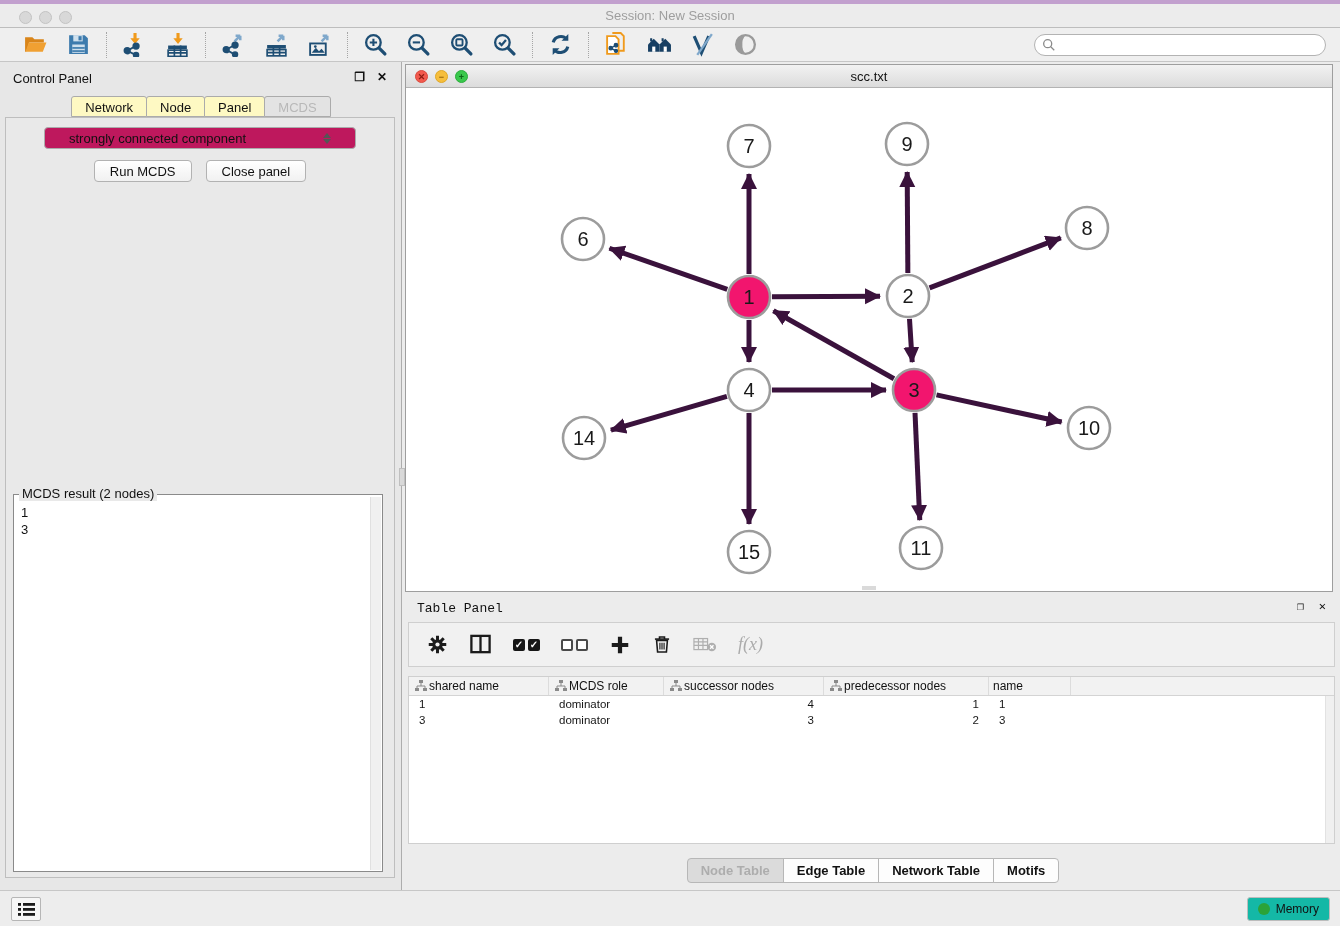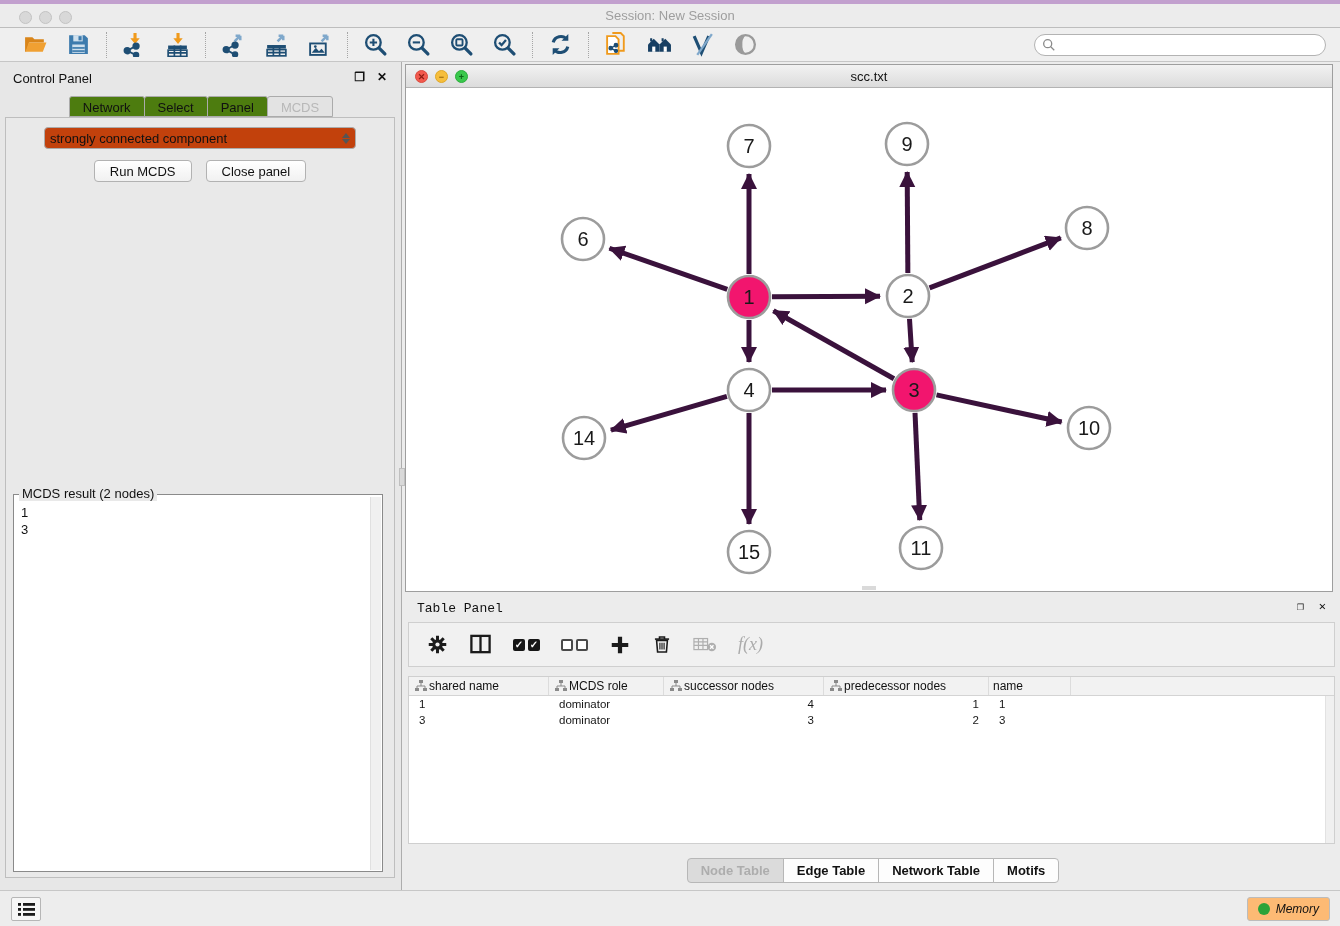--- a/index.html
+++ b/index.html
@@ -25,28 +25,28 @@
     border:1px solid #B3B3B3; border-radius:12px; display:flex; align-items:center; padding-left:7px; }
   .search-wrap input { border:none; outline:none; flex:1; height:18px; font-size:12px; background:transparent; }
 
   
   .cp { position:absolute; left:0; top:62px; width:402px; height:828px;
     background:#E7E7E7; border-right:1px solid #ADADAD; }
   .cp-header { position:relative; height:32px; }
   .cp-header .cp-title { position:absolute; left:13px; top:9px; font-size:13px; color:#111; }
   .win-ctl { position:absolute; top:9px; font-size:12px; color:#111; font-weight:bold; line-height:12px; }
   .cp-tabs { position:absolute; top:34px; left:0; right:0; display:flex; justify-content:center; z-index:2; }
-  .cp-tab { background:#4d7c0f; border:1px solid #ABABAB; padding:3px 13px 2px; font-size:13px;
+  .cp-tab { background:#fef9c3; border:1px solid #ABABAB; padding:3px 13px 2px; font-size:13px;
     color:#111; margin-right:-1px; border-radius:3px 3px 0 0; height:21px; }
   .cp-tab.active { background:#E3E3E3; color:#B8B8B8; }
   .cp-body { position:absolute; left:5px; right:6px; top:55px; bottom:12px;
     border:1px solid #BEBEBE; background:#E9E9E9; }
   .opt-label { text-align:center; font-size:13px; margin-top:20px; color:#111; }
-  .select { width:312px; height:22px; margin:9px auto 0; background:#c2410c; border:1px solid #ABABAB;
-    border-radius:4px; display:flex; align-items:center; padding:0 5px; font-size:13px; color:#111;gap:40px; }
+  .select { width:312px; height:22px; margin:9px auto 0; background:#be185d; border:1px solid #ABABAB;
+    border-radius:4px; display:flex; align-items:center; padding:0 24px; font-size:13px; color:#111;gap:40px; }
   .select .stepper { margin-left:auto; display:flex; flex-direction:column; gap:1px; }
   .select .stepper i { width:0; height:0; border-left:4px solid transparent; border-right:4px solid transparent; }
   .select .stepper i.up { border-bottom:5px solid #555; }
   .select .stepper i.down { border-top:5px solid #555; }
   .btn-row { display:flex; justify-content:center; gap:14px; margin-top:11px; }
   .btn { background:linear-gradient(#FFFFFF,#F1F1F1); border:1px solid #B2B2B2; border-radius:4px;
     height:22px; padding:0 15px; font-size:13px; color:#111; display:flex; align-items:center; }
   .result-box { position:absolute; left:7px; right:11px; top:376px; bottom:5px;
     border:1px solid #8A8A8A; background:#fff; }
   .result-legend { position:absolute; top:-9px; left:5px; background:#E9E9E9; padding:0 3px;
@@ -101,23 +101,23 @@
   .tp-tab:first-child { border-radius:4px 0 0 4px; }
   .tp-tab:last-child { border-radius:0 4px 4px 0; }
   .tp-tab.active { background:#DBDBDB; color:#ADADAD; }
 
   
   .status { position:absolute; left:0; top:890px; width:1340px; height:36px;
     background:#EDEDED; border-top:1px solid #C7C7C7; }
   .status-left-btn { position:absolute; left:11px; top:6px; width:30px; height:24px;
     background:#F6F6F6; border:1px solid #B6B6B6; border-radius:2px;
     display:flex; align-items:center; justify-content:center; }
-  .memory-btn { position:absolute; right:10px; top:6px; height:24px; background:#fdba74;
+  .memory-btn { position:absolute; right:10px; top:6px; height:24px; background:#14b8a6;
     border:1px solid #BCBCBC; border-radius:3px; display:flex; align-items:center;
-    gap:6px; padding:0 10px; font-size:12px; color:#111;font-style:italic; }
+    gap:6px; padding:0 10px; font-size:12px; color:#111; }
   .memory-dot { width:12px; height:12px; border-radius:50%; background:#2BA339; }
 </style>
 </head>
 <body>
 
 <div class="titlebar">
   <span class="tl" style="left:19px"></span>
   <span class="tl" style="left:39px"></span>
   <span class="tl" style="left:59px"></span>
   <div class="title">Session: New Session</div>
@@ -289,21 +289,21 @@
 </div>
 
 <div class="cp">
   <div class="cp-header">
     <span class="cp-title">Control Panel</span>
     <span class="win-ctl" style="right:36px">❐</span>
     <span class="win-ctl" style="right:14px">✕</span>
   </div>
   <div class="cp-tabs">
       <div class="cp-tab">Network</div>
-      <div class="cp-tab">Select</div>
+      <div class="cp-tab">Node</div>
       <div class="cp-tab">Panel</div>
       <div class="cp-tab active">MCDS</div>
     </div>
   <div class="cp-body">
     <div class="select">
       <span>strongly connected component</span>
       <span class="stepper">
           <i class="up"></i>
           <i class="down"></i>
         </span>

